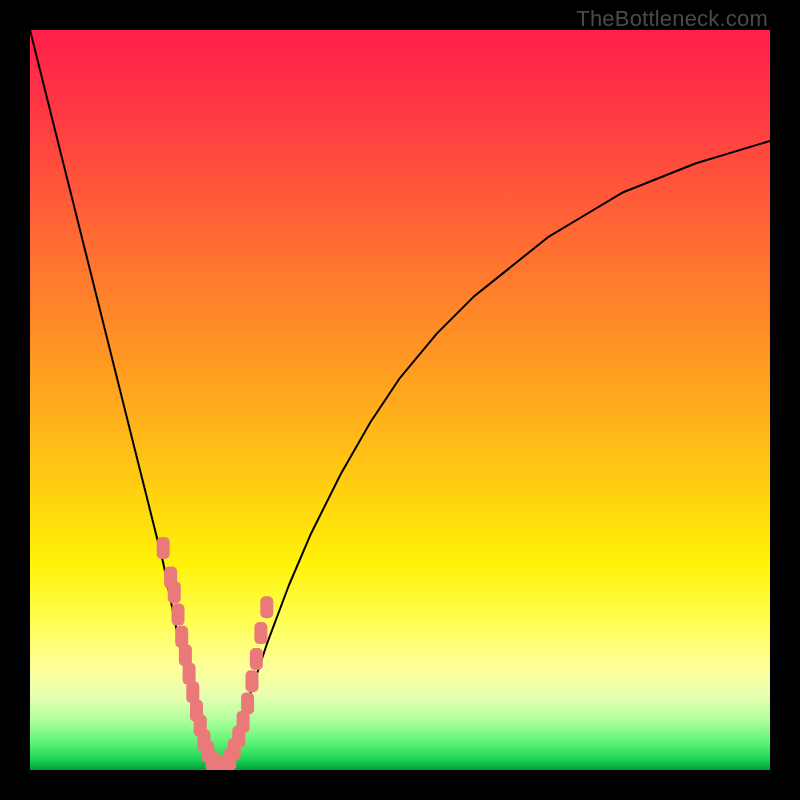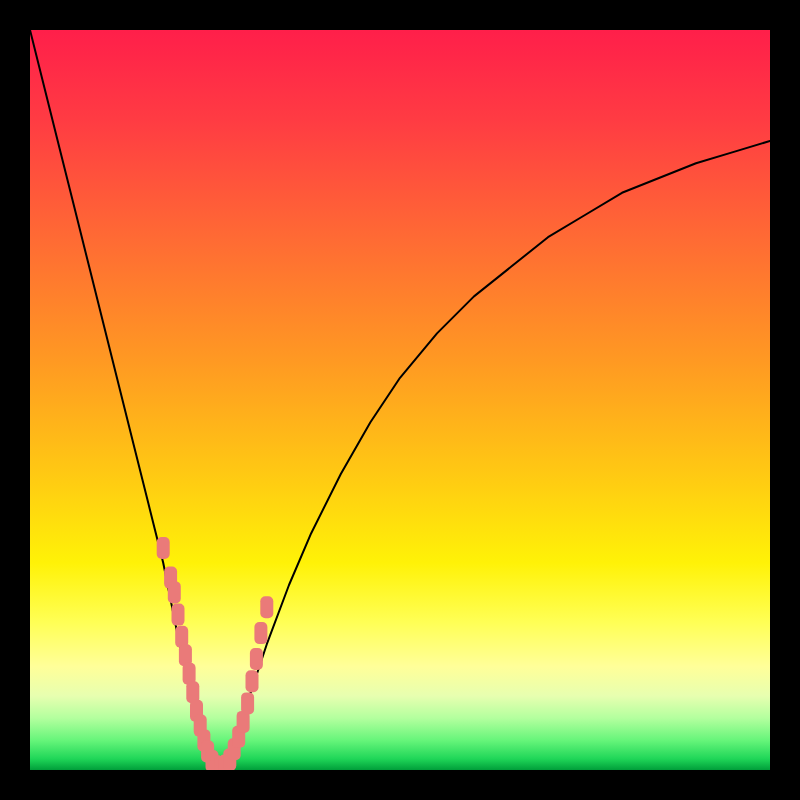--- a/index.html
+++ b/index.html
@@ -50,20 +50,21 @@
     width: 100%;
     height: 100%;
     overflow: visible;
   }
 </style>
 </head>
 <body>
 
 <div class="frame">
 
+  <div class="watermark">TheBottleneck.com</div>
 
   <div class="plot-area">
     <svg class="gradient-bg" viewBox="0 0 740 740" preserveAspectRatio="none">
       <defs>
         <linearGradient id="bg-grad" x1="0" y1="0" x2="0" y2="1">
             <stop offset="0.00%" stop-color="#ff1f4a"></stop>
             <stop offset="12.00%" stop-color="#ff3b43"></stop>
             <stop offset="28.00%" stop-color="#ff6a34"></stop>
             <stop offset="45.00%" stop-color="#ff9a22"></stop>
             <stop offset="60.00%" stop-color="#ffc913"></stop>

